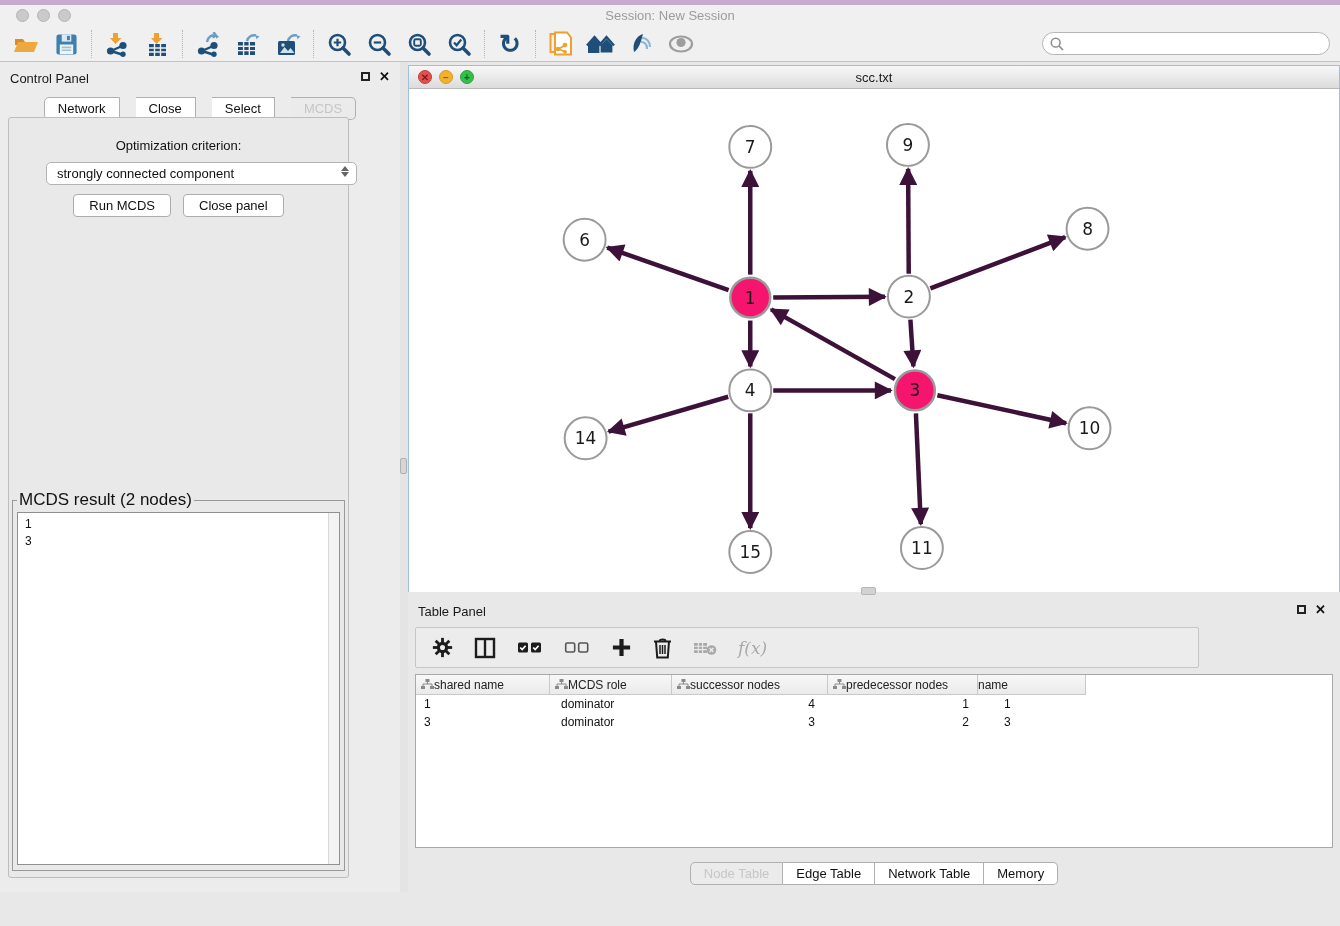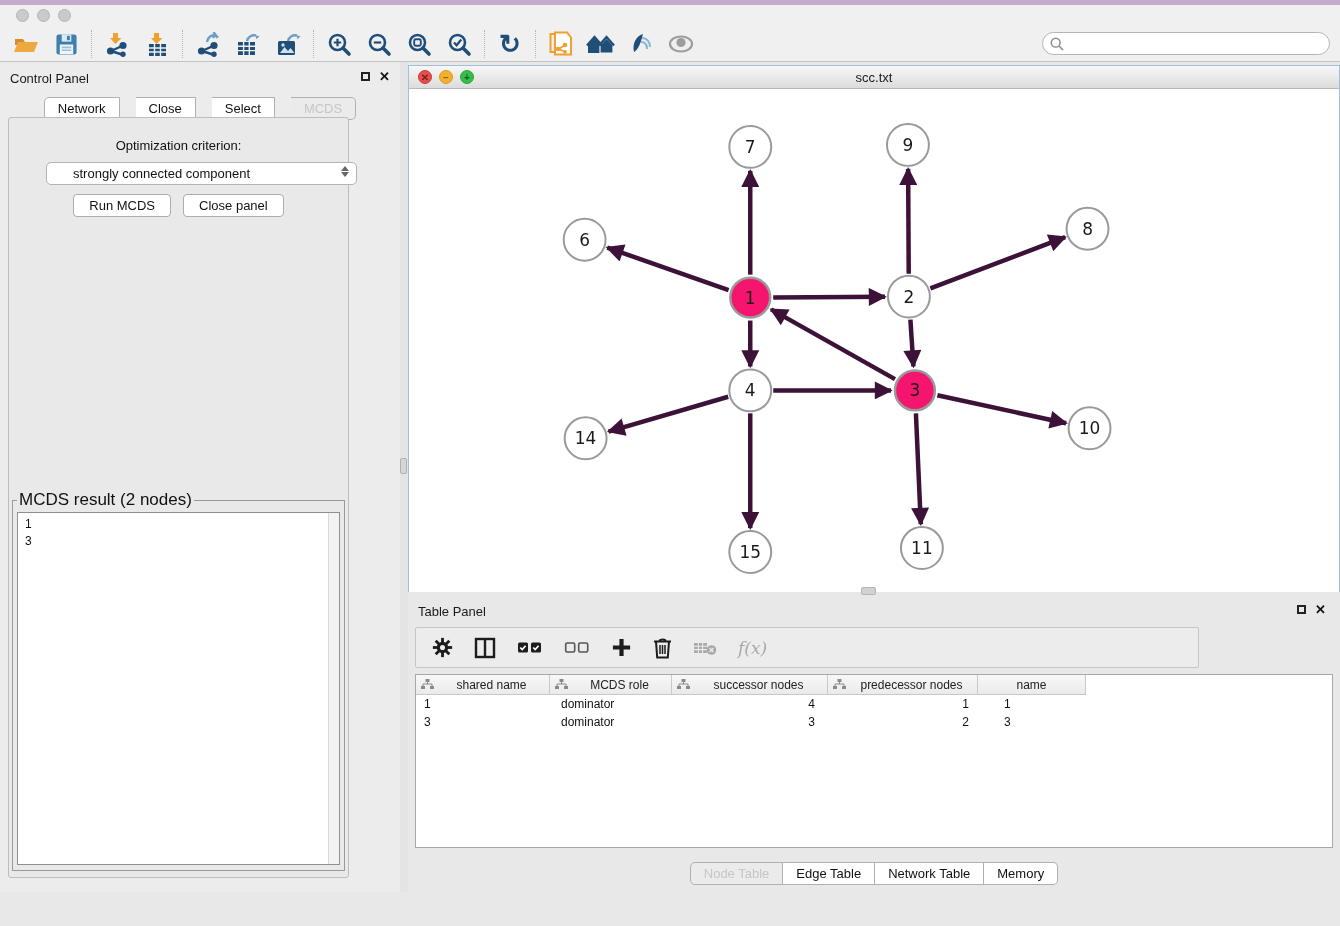--- a/index.html
+++ b/index.html
@@ -27,21 +27,21 @@
   .close-ico { font-size:13px; font-weight:bold; color:#111; line-height:11px; }
 
   .cp-tabs { position:absolute; left:0; top:35px; width:400px; display:flex; justify-content:center;gap:16px; }
   .tab { font-size:13px; padding:3px 13px; background:#fff; border:1px solid #b0b0b0; border-left:none; color:#111; }
   .tab.first { border-left:1px solid #b0b0b0; border-radius:5px 0 0 5px; }
   .tab.last { border-radius:0 5px 5px 0; }
   .tab.sel-dim { background:#ebebeb; color:#c6c6c6; }
 
   .cp-pane { position:absolute; left:8px; top:55px; width:341px; height:761px; background:#e9e9e9; border:1px solid #bdbdbd; border-radius:3px; }
   .opt-label { position:absolute; left:0; width:100%; top:20px; text-align:center; font-size:13px; color:#111; }
-  .combo { position:absolute; left:37px; top:44px; width:311px; height:23px; background:#fff; border:1px solid #b3b3b3; border-radius:5px; font-size:13px; color:#111; display:flex; align-items:center; padding-left:26px; }
+  .combo { position:absolute; left:37px; top:44px; width:311px; height:23px; background:#fff; border:1px solid #b3b3b3; border-radius:5px; font-size:13px; color:#111; display:flex; align-items:center; padding-left:10px; }
   .combo .stepper { position:absolute; right:7px; top:3px; display:flex; flex-direction:column; gap:1px; }
   .combo .stepper span { width:0; height:0; border-left:4px solid transparent; border-right:4px solid transparent; }
   .combo .stepper .up { border-bottom:5px solid #666; }
   .combo .stepper .dn { border-top:5px solid #666; }
   .cp-buttons { position:absolute; left:0; width:100%; top:76px; display:flex; justify-content:center; gap:12px; }
   .btn { font-size:13px; background:#fff; border:1px solid #adadad; border-radius:4px; padding:3px 15px; color:#111; }
 
   fieldset.mcds { position:absolute; left:3px; right:3px; top:372px; bottom:6px; border:1px solid #999; background:#e9e9e9; }
   fieldset.mcds legend { font-size:17px; color:#111; padding:0 2px; margin-left:4px; }
   .mcds-text { position:absolute; left:4px; right:4px; top:2px; bottom:5px; background:#fff; border:1px solid #909090; font-size:12px; color:#111; padding:3px 0 0 7px; line-height:17px; }
@@ -66,21 +66,21 @@
   
   .table-panel { position:absolute; left:408px; top:596px; width:932px; height:294px; background:#e8e8e8; }
   .tp-head { position:absolute; left:10px; top:8px; font-size:13px; color:#1a1a1a; }
   .tp-icons { position:absolute; right:14px; top:8px; display:flex; gap:9px; align-items:center; }
   .tp-toolbar { position:absolute; left:7px; top:31px; width:784px; height:41px; background:#ececec; border:1px solid #c6c6c6; border-radius:2px; display:flex; align-items:center; padding-left:16px; gap:21px; }
   .fx { font-family:"DejaVu Serif", serif; font-style:italic; font-size:17px; color:#a8a8a8; }
 
   .data-table { position:absolute; left:7px; top:78px; width:918px; height:174px; background:#fff; border:1px solid #a8a8a8; overflow:hidden; }
   .thead { display:flex; height:20px; }
   .th { background:linear-gradient(#f8f8f8,#eaeaea); border-right:1px solid #c9c9c9; border-bottom:1px solid #c9c9c9; display:flex; align-items:center; font-size:12px; color:#222; position:relative; }
-  .th .th-label { flex:1; text-align:center; }
+  .th .th-label { flex:1; }
   .th .oc { margin-left:5px; }
   .trow { display:flex; height:16px; font-size:12px; color:#111; margin-top:2px; }
   .td { overflow:hidden; white-space:nowrap; }
   .td.r { text-align:right; }
 
   .tp-tabs { position:absolute; left:0; width:100%; top:266px; display:flex; justify-content:center; }
 
   
   .statusbar { position:absolute; left:0; top:892px; width:1116px; height:34px; background:#ececec; border-top:6px solid #6d28d9;margin-top:44px; }
   .list-btn { position:absolute; left:10px; top:6px; width:30px; height:23px; background:#fdfdfd; border:1px solid #a6a6a6; border-radius:3px; display:flex; align-items:center; justify-content:center; }
@@ -94,20 +94,21 @@
 
 <div id="app">
 
   <div class="mac-strip"></div>
   <div class="titlebar">
     <div class="traffic">
       <div class="dot"></div>
       <div class="dot"></div>
       <div class="dot"></div>
     </div>
+    <div class="win-title">Session: New Session</div>
   </div>
 
   <div class="toolbar">
     <div class="tbtn">
       <svg class="ico" width="26" height="22" viewBox="0 0 26 22">
         <path d="M2 6 h8 l2 3 h8 v3 H2 z" fill="#d98a2b"></path>
         <path d="M1 19 L5 9 h20 l-4 10 z" fill="#eda83f"></path>
       </svg>
     </div>
     <div class="tbtn">

